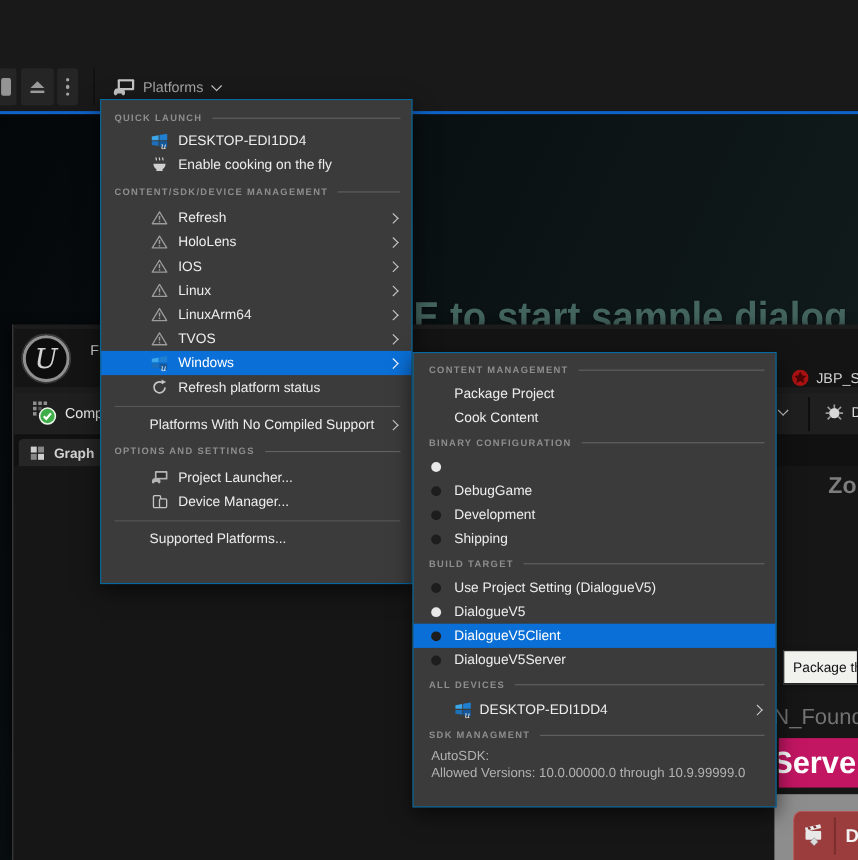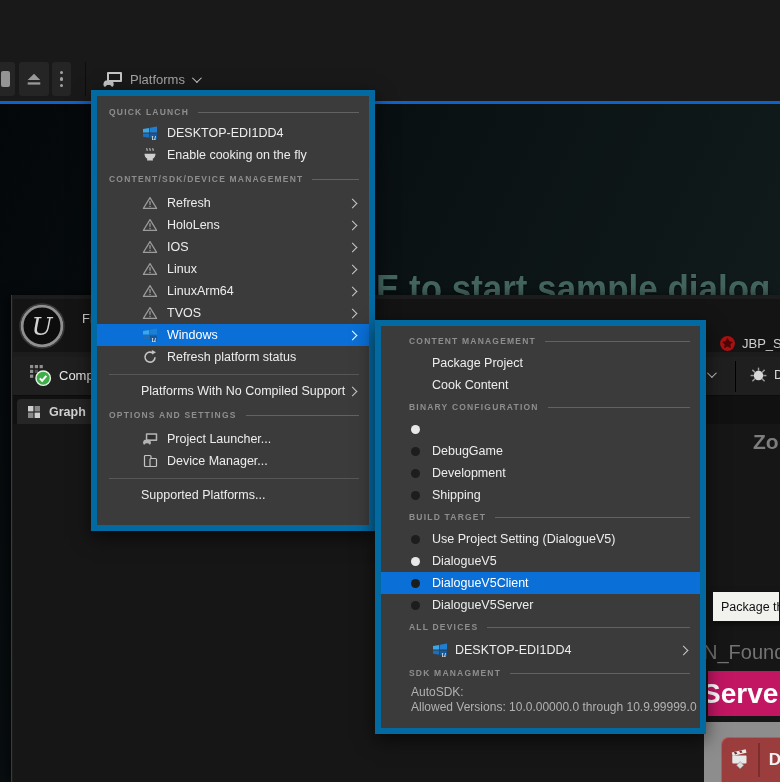--- a/index.html
+++ b/index.html
@@ -68,28 +68,28 @@
   #server-node span { font-size:28px; font-weight:800; color:#fff; margin-left:-6px; white-space:nowrap; }
   #gray-widget { position:absolute; left:691px; top:298px; width:77px; height:60px; background:#8d8d8d; }
   #media-panel { position:absolute; left:17px; top:15px; width:60px; height:45px; background:#9c3d3d;
     border:1px solid #c05858; border-right:none; border-bottom:none; border-radius:8px 0 0 0;
     display:flex; align-items:center; }
   #media-panel .ic { width:24px; height:24px; margin-left:7px; }
   #media-divider { width:2px; height:34px; background:#7c2e2e; margin-left:7px; }
   #media-label { color:#f2f2f2; font-size:17px; font-weight:700; margin-left:9px; }
 
   
-  .menu { background:#3b3b3b; border:6px solid #0369a1; box-shadow:0 6px 18px rgba(0,0,0,.6);
+  .menu { background:#3b3b3b; border:1px solid #0369a1; box-shadow:0 6px 18px rgba(0,0,0,.6);
     display:flex; flex-direction:column; }
   #platforms-menu { left:91px; top:90px; width:284px; height:441px; padding-top:6px; }
   #windows-submenu { left:375px; top:320px; width:331px; height:414px; padding-top:4px; }
 
   .mrow { display:flex; align-items:center; padding:0 10px 0 12px; color:#ededed; font-size:12.5px;
     white-space:nowrap; }
-  #windows-submenu .mrow { padding-left:28px; }
+  #windows-submenu .mrow { padding-left:14px; }
   .kind-item, .kind-radio { height:22px; }
   .kind-header { height:26px; }
   #platforms-menu .kind-header:first-child { height:20px; }
   #windows-submenu .kind-header { height:22px; }
   .kind-separator { height:12px; }
   .kind-info { height:15px; }
   #windows-submenu .tall { height:24px; }
 
   .kind-header .mlabel { font-size:8.5px; font-weight:700; letter-spacing:1.2px; color:#8e8e8e;
     margin-left:0 !important; }

